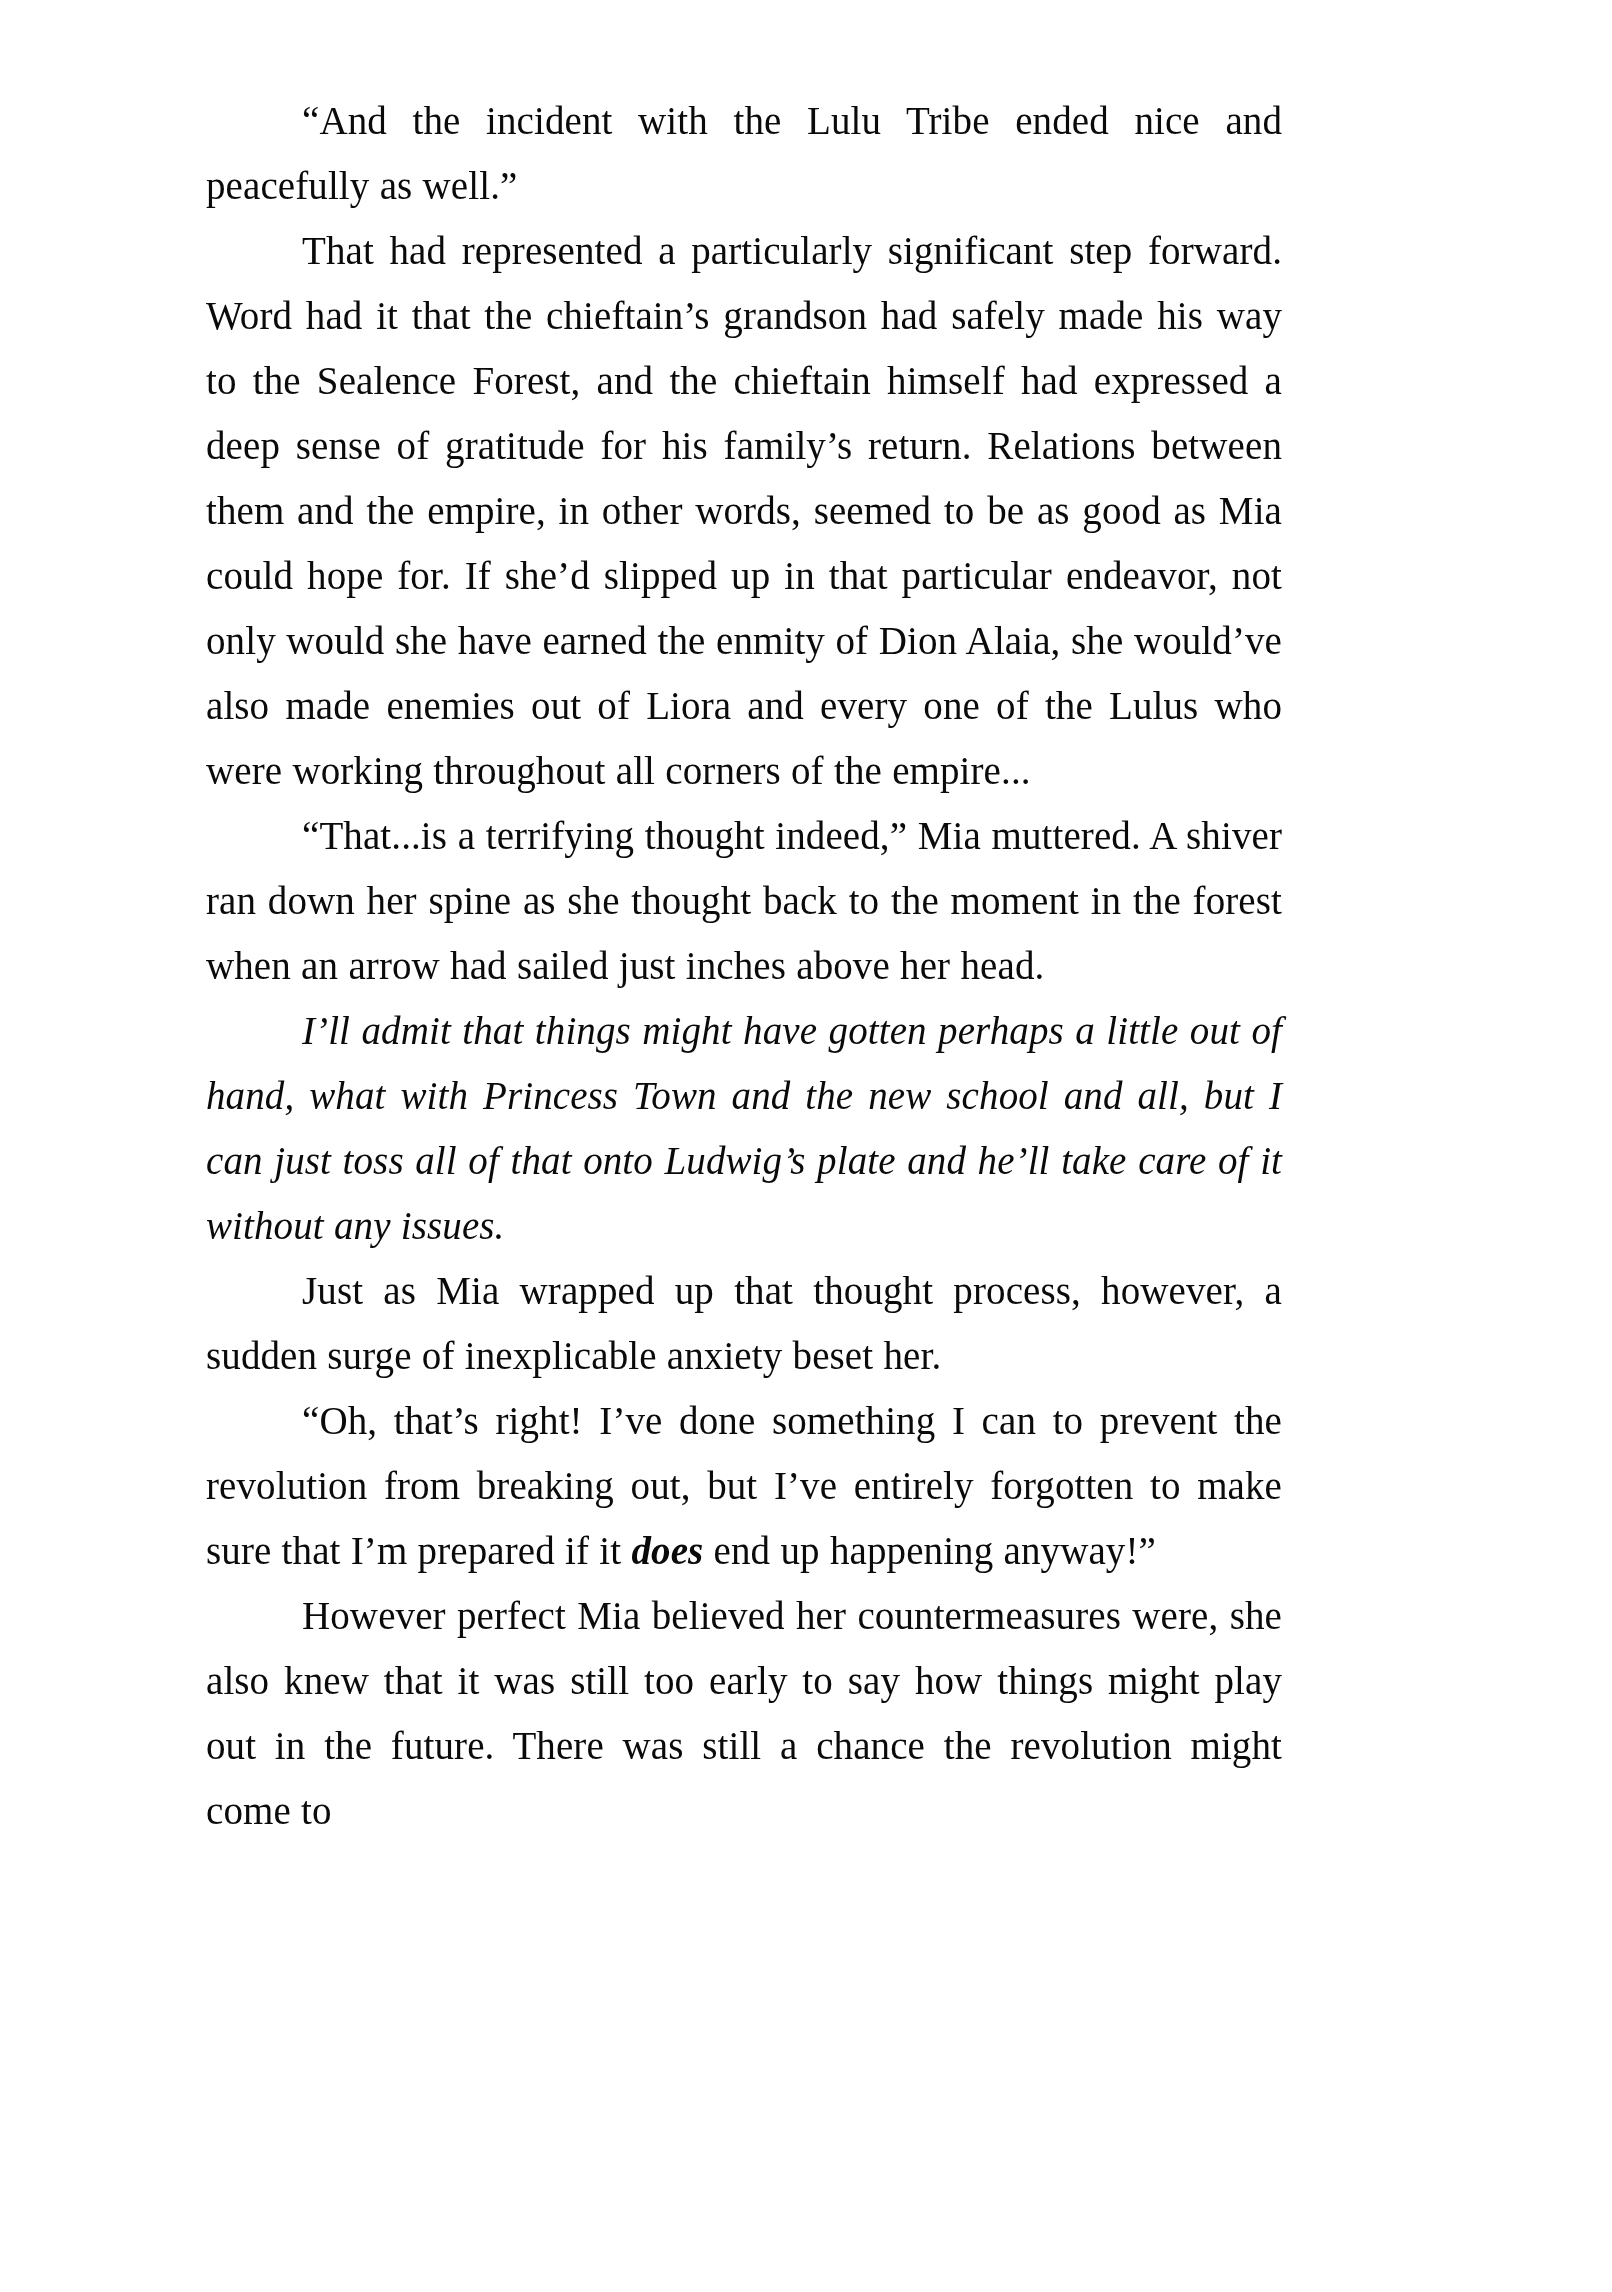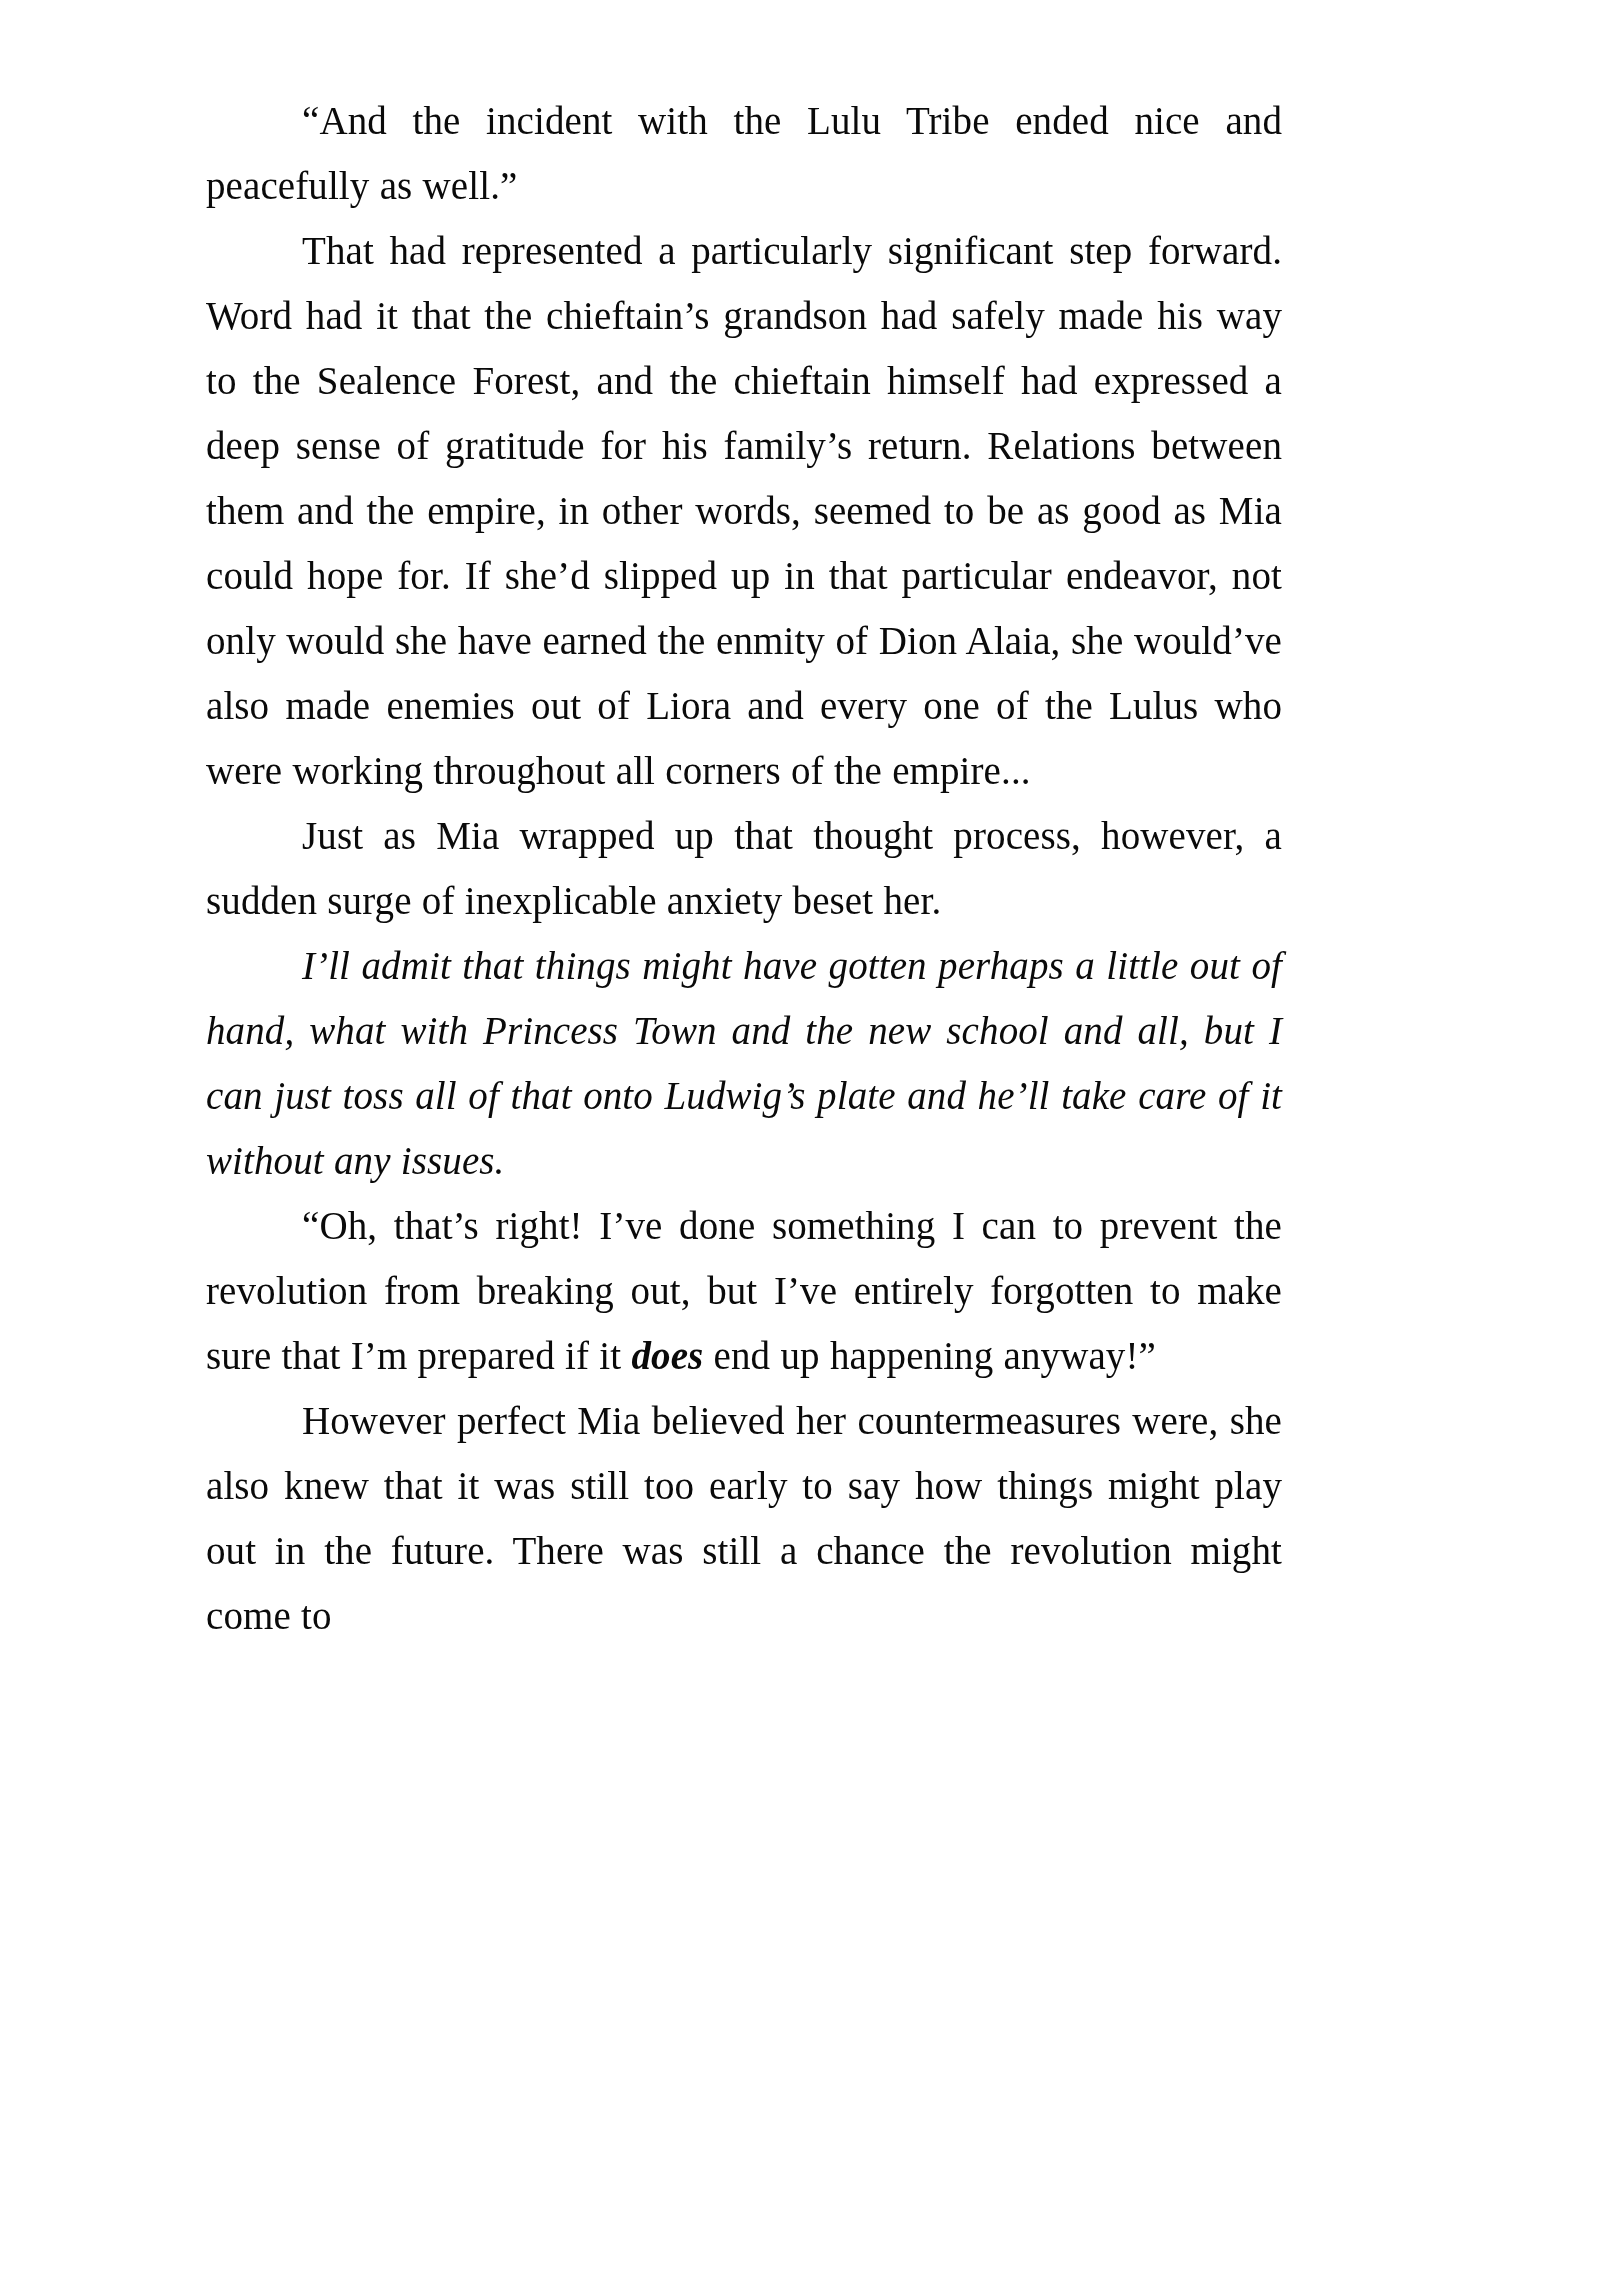--- a/index.html
+++ b/index.html
@@ -38,18 +38,19 @@
   .para em {
     font-weight: bold;
   }
 </style>
 </head>
 <body>
 
 <main class="page">
   <p class="para">“And the incident with the Lulu Tribe ended nice and peacefully as well.”</p>
   <p class="para">That had represented a particularly significant step forward. Word had it that the chieftain’s grandson had safely made his way to the Sealence Forest, and the chieftain himself had expressed a deep sense of gratitude for his family’s return. Relations between them and the empire, in other words, seemed to be as good as Mia could hope for. If she’d slipped up in that particular endeavor, not only would she have earned the enmity of Dion Alaia, she would’ve also made enemies out of Liora and every one of the Lulus who were working throughout all corners of the empire...</p>
+  <p class="para">“That...is a terrifying thought indeed,” Mia muttered. A shiver ran down her spine as she thought back to the moment in the forest when an arrow had sailed just inches above her head.</p>
+  <p class="para italic">I’ll admit that things might have gotten perhaps a little out of hand, what with Princess Town and the new school and all, but I can just toss all of that onto Ludwig’s plate and he’ll take care of it without any issues.</p>
   <p class="para">Just as Mia wrapped up that thought process, however, a sudden surge of inexplicable anxiety beset her.</p>
-  <p class="para italic">I’ll admit that things might have gotten perhaps a little out of hand, what with Princess Town and the new school and all, but I can just toss all of that onto Ludwig’s plate and he’ll take care of it without any issues.</p>
   <p class="para"><span>“Oh, that’s right! I’ve done something I can to prevent the revolution from breaking out, but I’ve entirely forgotten to make sure that I’m prepared if it </span><em>does</em><span> end up happening anyway!”</span></p>
   <p class="para">However perfect Mia believed her countermeasures were, she also knew that it was still too early to say how things might play out in the future. There was still a chance the revolution might come to</p>
 </main>
 
 
 </body></html>

